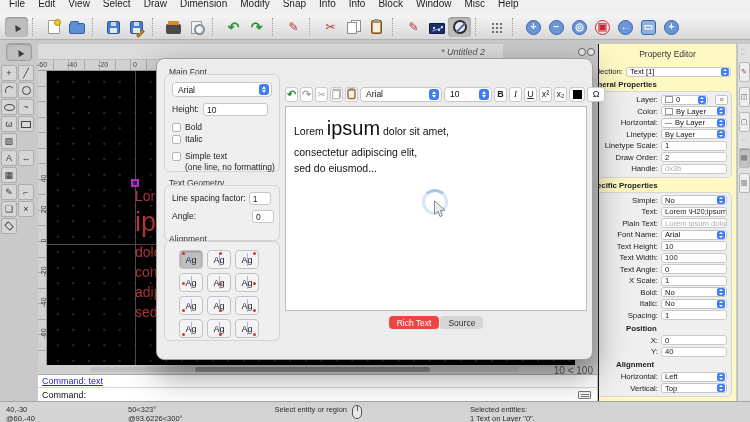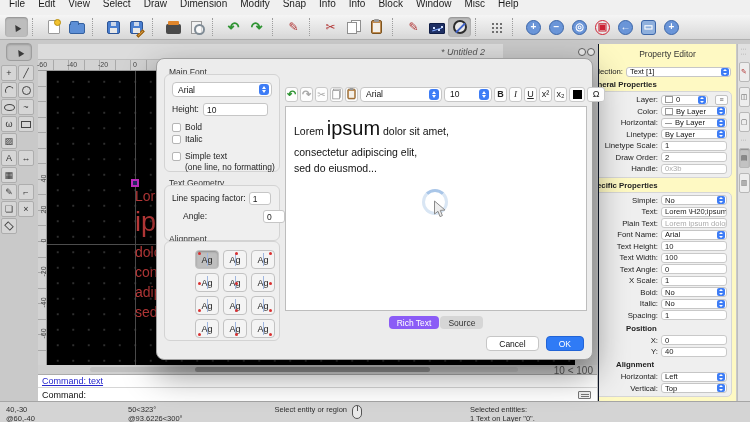--- a/index.html
+++ b/index.html
@@ -110,40 +110,40 @@
   .stepper { width:10px; height:11px; background:#3e7df6; border-radius:3px; position:relative; flex:none; }
   .stepper::before, .stepper::after { content:""; position:absolute; left:2.5px; width:0; height:0; border-left:2.5px solid transparent; border-right:2.5px solid transparent; }
   .stepper::before { top:2px; border-bottom:3px solid #fff; }
   .stepper::after { bottom:2px; border-top:3px solid #fff; }
   .tinput { background:#fff; border:1px solid #c6c6c6; border-radius:3px; font-size:8.5px; padding:0 3px; display:flex; align-items:center; overflow:hidden; white-space:nowrap; }
   .cbrow { display:flex; align-items:flex-start; gap:4px; }
   .cbox { width:9px; height:9px; background:#fff; border:1px solid #b5b5b5; border-radius:2px; flex:none; margin-top:1px; }
   .cblabel { font-size:8.5px; color:#222; line-height:1.25; }
 
   
-  #align-grid { position:absolute; left:14px; top:8px; display:grid; grid-template-columns:repeat(3,24px); gap:4px;margin-left:16px; }
+  #align-grid { position:absolute; left:14px; top:8px; display:grid; grid-template-columns:repeat(3,24px); gap:4px; }
   .agbtn { width:24px; height:19px; background:#f4f4f4; border:1px solid #c2c2c2; border-radius:4px; font-size:9px; color:#222; display:flex; align-items:center; justify-content:center; position:relative; }
   .agbtn.selected { background:#bfbfbf; box-shadow:inset 0 1px 2px rgba(0,0,0,.25); }
   .agbtn::before { content:""; position:absolute; left:11px; top:2px; bottom:2px; width:1px; background:#9fb6e0; }
   .agbtn::after { content:""; position:absolute; width:3px; height:3px; background:#d93030; border-radius:50%; }
   .r0::after { top:1px; } .r1::after { top:8px; } .r2::after { top:12px; } .r3::after { bottom:1px; }
   .c0::after { left:2px; } .c1::after { left:11px; } .c2::after { right:2px; }
 
   
   #ed-toolbar { position:absolute; left:128px; top:27px; width:302px; height:16px; display:flex; align-items:center; gap:2px; }
   .ebtn { width:13px; height:15px; background:#fdfdfd; border:1px solid #c9c9c9; border-radius:3px; display:flex; align-items:center; justify-content:center; font-size:9px; flex:none; position:relative; }
   .ed-combo { height:15px; flex:none; }
   #ed-textarea { position:absolute; left:128px; top:47px; width:302px; height:205px; background:#fff; border:1px solid #bdbdbd; }
   #ed-content { position:absolute; left:8px; top:6px; font-size:10.5px; color:#111; line-height:1.55; }
   #ed-content .bigword { font-size:20px; }
   #spinner { position:absolute; left:136px; top:82px; width:26px; height:26px; border:3px solid #d9e6f4; border-top-color:#a9c6e8; border-radius:50%; }
   #cursor { position:absolute; left:147px; top:93px; }
   #ed-tabs { position:absolute; left:128px; top:257px; width:302px; display:flex; justify-content:center; gap:1px; }
   .tab { height:13px; padding:0 8px; font-size:8.5px; display:flex; align-items:center; border-radius:4px; }
-  .tab.active { background:#8b5cf6; color:#fff; }
+  .tab.active { background:#ef4444; color:#fff; }
   .tab.inactive { background:#d6d6d6; color:#333; }
   #dlg-buttons { position:absolute; right:8px; top:277px; display:flex; gap:7px; }
   .dbtn { height:15px; padding:0 12px; font-size:8.5px; display:flex; align-items:center; border-radius:4px; }
   .dbtn.cancel { background:#fff; border:1px solid #c6c6c6; color:#111; }
   .dbtn.ok { background:#2f7bf6; border:1px solid #2264d6; color:#fff; }
 
   
   #prop-panel { position:absolute; left:598px; top:44px; width:138px; height:357px; background:#fef9c3; border-left:1px solid #0f172a; overflow:hidden; }
   #prop-title { text-align:center; font-size:8.5px; color:#333; margin-top:5px; }
   #prop-content { position:relative; margin-left:-16px; width:152px; margin-top:7px; }
@@ -376,21 +376,21 @@
       <span class="cblabel"><span>Simple text</span><br><span>(one line, no formatting)</span></span>
     </div>
   </div>
 
   <div class="grouplabel" style="left:12px; top:119px">Text Geometry</div>
   <div class="groupbox" style="left:7px; top:126px; width:116px; height:56px">
     <div style="position:absolute; left:7px; top:6px; display:flex; align-items:center; gap:3px">
       <span class="cblabel">Line spacing factor:</span>
       <span class="tinput" style="width:22px; height:13px">1</span>
     </div>
-    <div style="position:absolute; left:18px; top:24px; display:flex; align-items:center; gap:3px">
+    <div style="position:absolute; left:7px; top:24px; display:flex; align-items:center; gap:3px">
       <span class="cblabel" style="width:77px">Angle:</span>
       <span class="tinput" style="width:22px; height:13px">0</span>
     </div>
   </div>
 
   <div class="grouplabel" style="left:12px; top:175px">Alignment</div>
   <div class="groupbox" style="left:7px; top:182px; width:116px; height:100px">
     <div id="align-grid">
       <div class="agbtn selected r0 c0">Ag</div>
       <div class="agbtn r0 c1">Ag</div>
@@ -454,24 +454,20 @@
           <path d="M1.5,1 L1.5,14 L5,11.3 L7,16.6 L9.4,15.6 L7.3,10.4 L12,10 Z" fill="#ededed" stroke="#8a8a8a" stroke-width="1"></path>
         </svg>
     </div>
   </div>
 
   <div id="ed-tabs">
     <div class="tab active">Rich Text</div>
     <div class="tab inactive">Source</div>
   </div>
 
-  <div id="dlg-buttons">
-    <div class="dbtn cancel">Cancel</div>
-    <div class="dbtn ok">OK</div>
-  </div>
 </div>
 
 <div id="prop-panel">
   <div id="prop-title">Property Editor</div>
   <div id="prop-content">
 
     <div class="prow" style="margin-top:4px">
       <span class="plabel sel">Selection:</span>
       <div class="pval combo" style="display:flex">
           <b>Text [1]</b>

